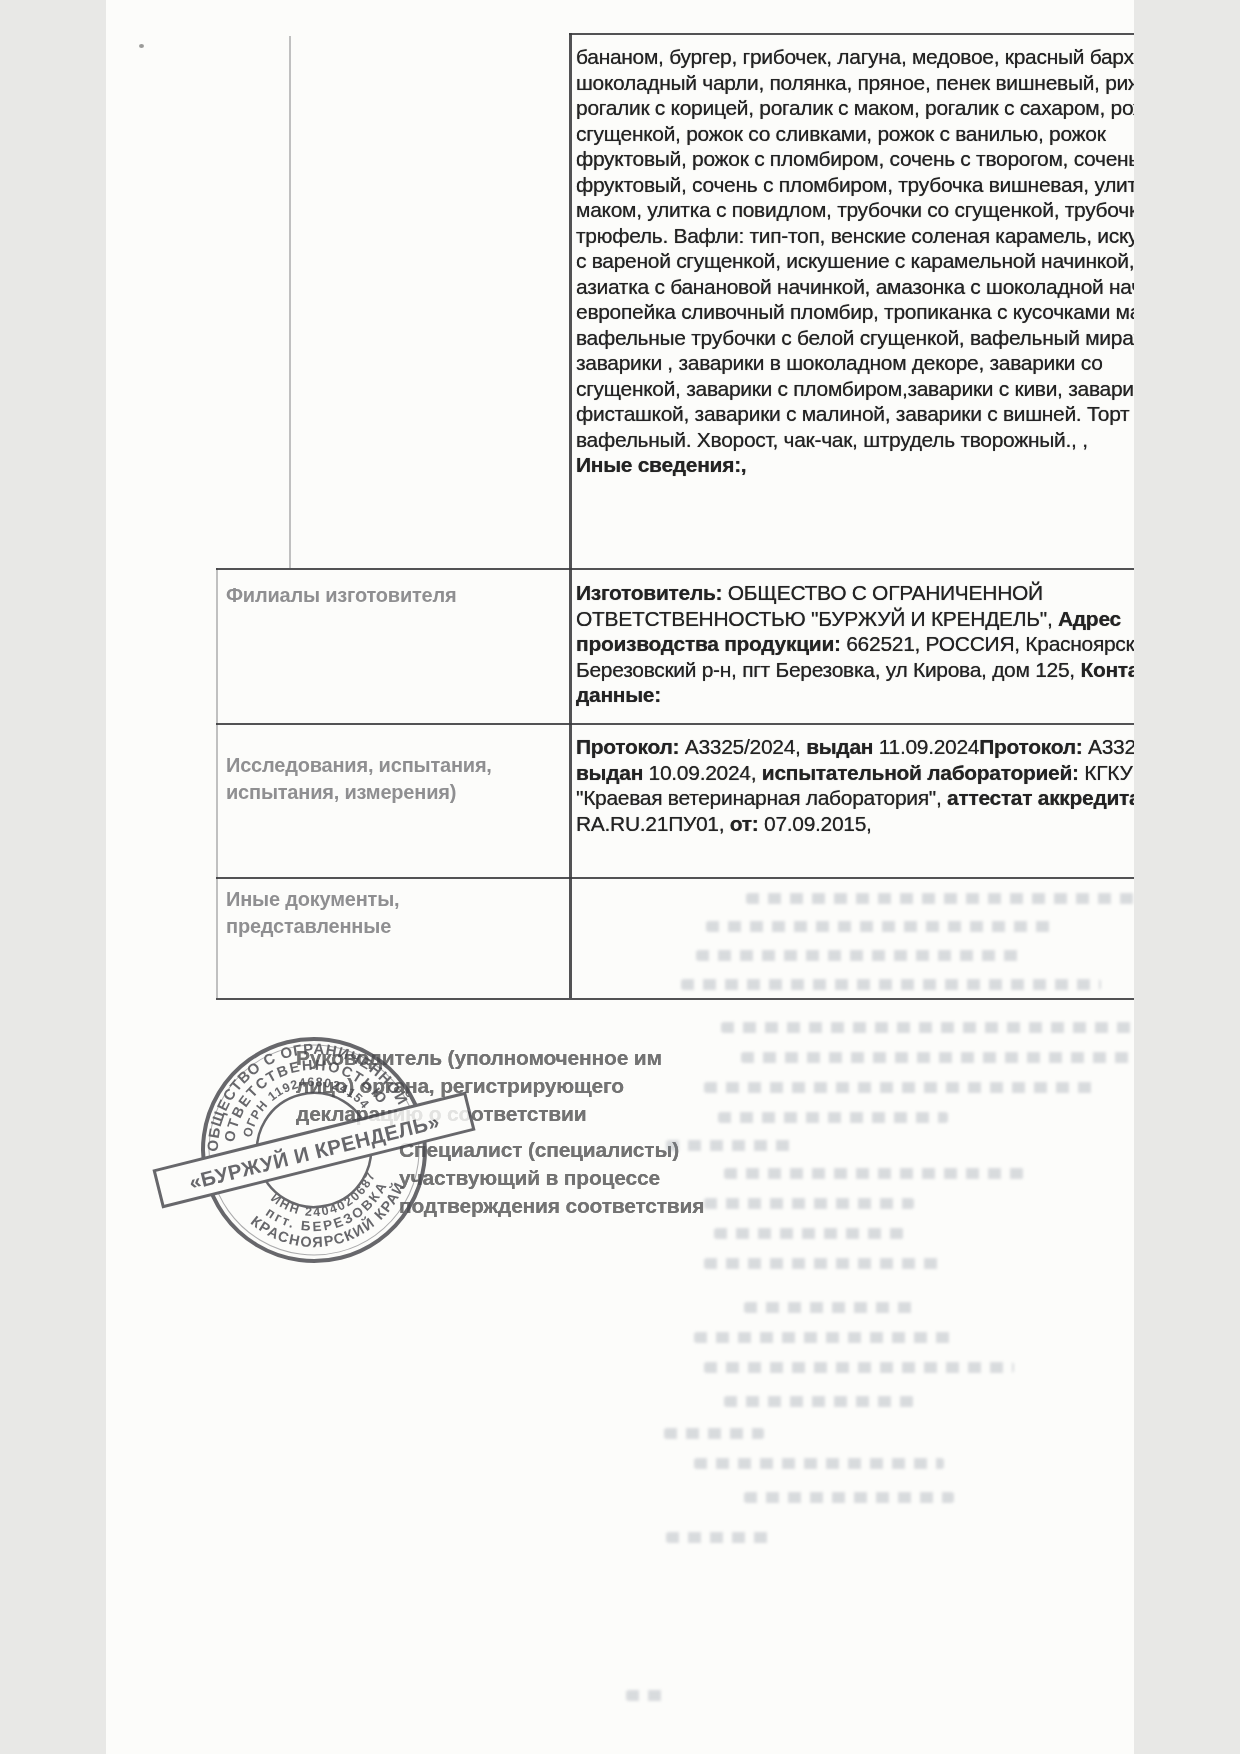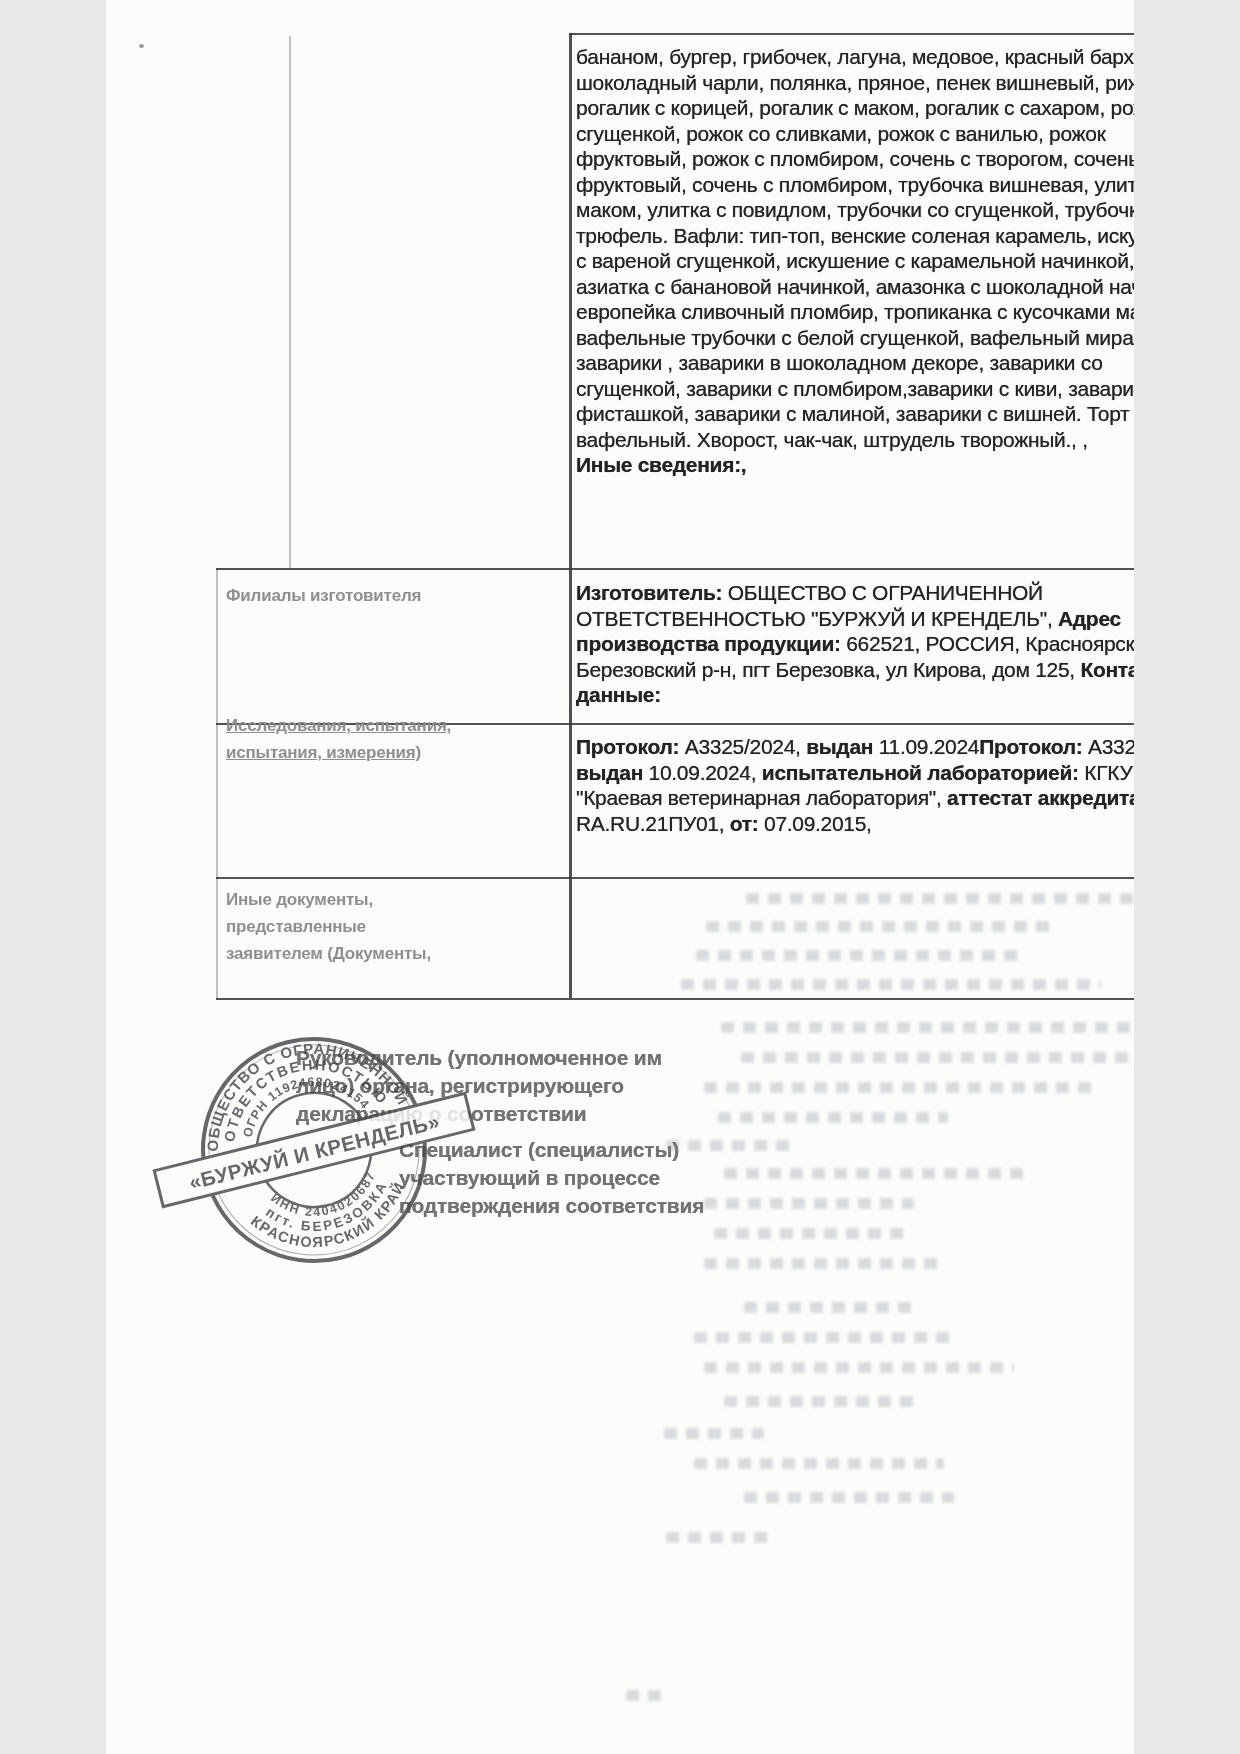--- a/index.html
+++ b/index.html
@@ -8,21 +8,21 @@
     background:#fcfcfa;overflow:hidden;
     font-family:"Liberation Sans",sans-serif;color:#222;
   }
   .cell{position:absolute;}
   .body-text{
     font-size:21px;line-height:25.5px;color:#232323;letter-spacing:-0.3px;
     text-shadow:0 0 .7px rgba(25,25,25,.75);
   }
   .body-text b{font-weight:700;}
   .label{
-    font-weight:700;font-size:17px;line-height:27px;color:#8f8f91;
+    font-weight:700;font-size:20px;line-height:27px;color:#8f8f91;
     filter:blur(.45px);letter-spacing:-0.2px;
   }
   .label div{display:block;}
   .sig{
     font-weight:700;font-size:21px;line-height:28px;color:#737373;
     text-shadow:0 0 .6px rgba(30,30,30,.6);letter-spacing:-0.2px;margin-left:35px;
   }
   .hline,.vline{position:absolute;background:#3a3a3c;opacity:.88;}
   .hline{height:2px;}
   .vline{width:2px;}
@@ -56,30 +56,29 @@
   <div class="vline faint" style="left:110px;top:568px;height:430px;"></div>
   <div class="vline faint" style="left:183px;top:36px;height:532px;"></div>
 
   <div class="cell body-text" style="left:470px;top:44px;width:636px;"><span>бананом, бургер, грибочек, лагуна, медовое, красный бархат, шоколадный чарли, полянка, пряное, пенек вишневый, рижское, рогалик с корицей, рогалик с маком, рогалик с сахаром, рожок со сгущенкой, рожок со сливками, рожок с ванилью, рожок фруктовый, рожок с пломбиром, сочень с творогом, сочень фруктовый, сочень с пломбиром, трубочка вишневая, улитка с маком, улитка с повидлом, трубочки со сгущенкой, трубочки мини, трюфель. Вафли: тип-топ, венские соленая карамель, искушение с вареной сгущенкой, искушение с карамельной начинкой, азиатка с банановой начинкой, амазонка с шоколадной начинкой, европейка сливочный пломбир, тропиканка с кусочками манго, вафельные трубочки с белой сгущенкой, вафельный мираж, заварики , заварики в шоколадном декоре, заварики со сгущенкой, заварики с пломбиром,заварики с киви, заварики с фисташкой, заварики с малиной, заварики с вишней. Торт вафельный. Хворост, чак-чак, штрудель творожный., ,</span><br><b>Иные сведения:,</b></div>
 
   <div class="cell label" style="left:120px;top:582px;width:335px;">
       <div>Филиалы изготовителя</div>
     </div>
   <div class="cell body-text" style="left:470px;top:580px;width:636px;"><b>Изготовитель:</b><span> ОБЩЕСТВО С ОГРАНИЧЕННОЙ ОТВЕТСТВЕННОСТЬЮ "БУРЖУЙ И КРЕНДЕЛЬ", </span><b>Адрес производства продукции:</b><span> 662521, РОССИЯ, Красноярский край, Березовский р-н, пгт Березовка, ул Кирова, дом 125, </span><b>Контактные данные:</b></div>
 
-  <div class="cell label" style="left:120px;top:712px;width:345px;text-decoration:underline;">
+  <div class="cell label" style="left:120px;top:752px;width:345px;">
       <div>Исследования, испытания,</div>
       <div>испытания, измерения)</div>
     </div>
   <div class="cell body-text" style="left:470px;top:734px;width:636px;"><b>Протокол:</b><span> А3325/2024, </span><b>выдан</b><span> 11.09.2024</span><b>Протокол:</b><span> А3324/2024, </span><b>выдан</b><span> 10.09.2024, </span><b>испытательной лабораторией:</b><span> КГКУ "Краевая ветеринарная лаборатория", </span><b>аттестат аккредитации:</b><span> RA.RU.21ПУ01, </span><b>от:</b><span> 07.09.2015,</span></div>
 
   <div class="cell label" style="left:120px;top:886px;width:345px;">
       <div>Иные документы,</div>
       <div>представленные</div>
-      <div>заявителем (Документы,</div>
     </div>
 
   <div class="cell sig" style="left:155px;top:1044px;width:470px;">
       <div>Руководитель (уполномоченное им</div>
       <div>лицо) органа, регистрирующего</div>
       <div>декларацию о соответствии</div>
     </div>
   <div class="cell sig" style="left:258px;top:1136px;width:430px;">
       <div>Специалист (специалисты)</div>
       <div>участвующий в процессе</div>

